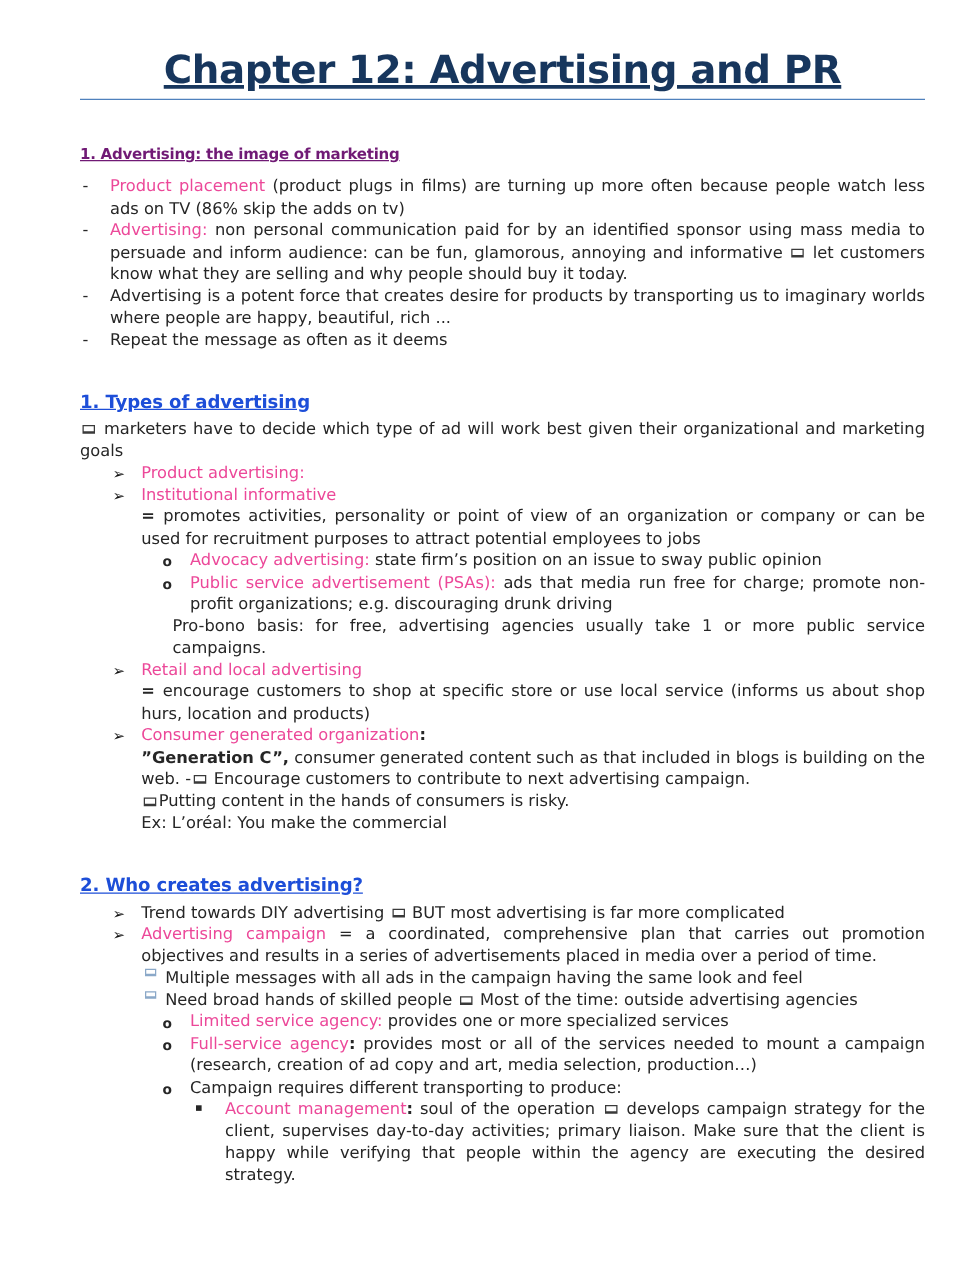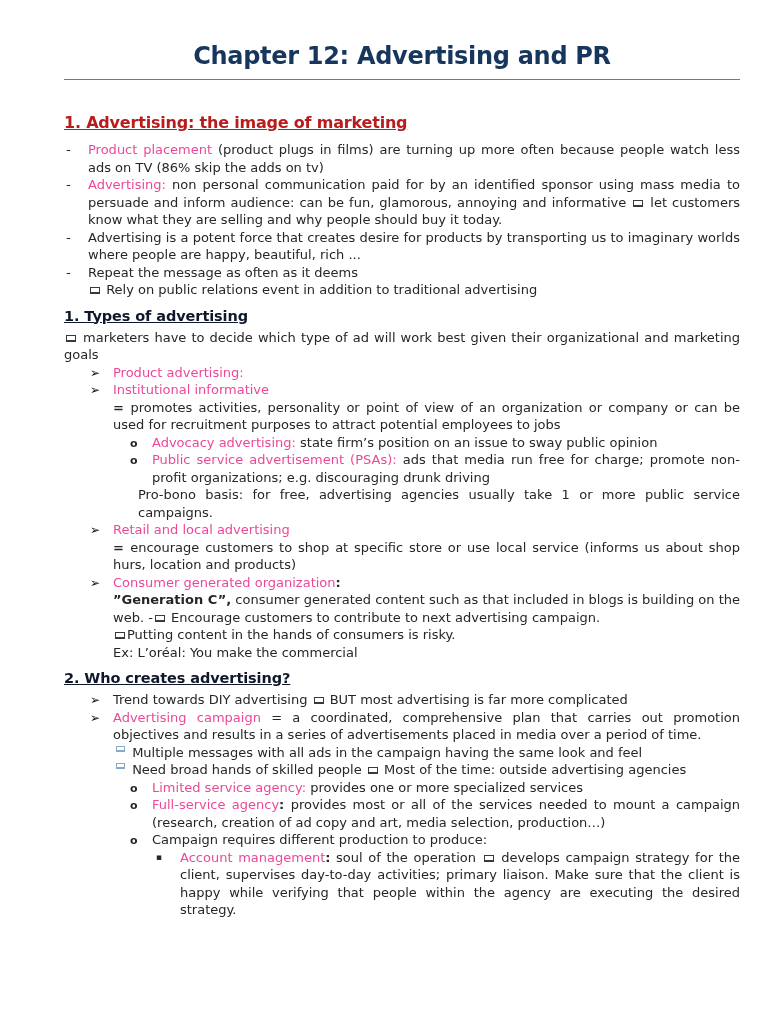--- a/index.html
+++ b/index.html
@@ -1,29 +1,30 @@
 <!DOCTYPE html>
 <html><head>
 <meta charset="utf-8">
 <style>
   html,body{margin:0;padding:0;background:#ffffff;}
   body{width:768px;height:1024px;overflow:hidden;font-family:"DejaVu Sans",sans-serif;}
   .page{width:768px;height:1024px;box-sizing:border-box;padding:40px 28px 0 64px;background:#fff;}
   .title{
-    text-align:center;color:#17365D;font-weight:bold;font-size:24px;line-height:32px;
+    text-align:center;color:#17365D;font-weight:bold;font-size:31px;line-height:32px;
     letter-spacing:-0.3px;
+    text-decoration:underline;
   }
   .rule{border-bottom:1.5px solid #4F81BD;margin-top:7px;}
   .h1{
-    font-size:16px;font-weight:bold;color:#b91c1c;text-decoration:underline;
+    font-size:12px;font-weight:bold;color:#701a75;text-decoration:underline;
     margin:31px 0 6px 0;letter-spacing:-0.2px;line-height:24px;
   }
   .h2{
-    font-size:14.5px;font-weight:bold;color:#0f172a;text-decoration:underline;
-    margin:8px 0 3px 0;line-height:19px;letter-spacing:-0.1px;
+    font-size:14.5px;font-weight:bold;color:#1d4ed8;text-decoration:underline;
+    margin:32px 0 3px 0;line-height:19px;letter-spacing:-0.1px;
   }
   .para{
     font-size:13px;line-height:17.5px;color:#262626;text-align:justify;
     position:relative;
   }
   .mk{position:absolute;}
   .dash{padding-left:24px;}   .dash>.mk{left:2px;top:0;}
   .l1{padding-left:24px;}
   .l0{padding-left:0;}
   .arrow{padding-left:49px;}  .arrow>.mk{left:26px;top:1px;font-size:12px;color:#111;}
@@ -47,21 +48,20 @@
 
 <div class="page">
   <div class="title">Chapter 12: Advertising and PR</div>
   <div class="rule"></div>
   <div id="doc">
       <div class="h1">1. Advertising: the image of marketing</div>
       <div class="dash para"><span class="mk mk-dash">-</span><span class="r-k">Product placement</span><span class="r-p"> (product plugs in films) are turning up more often because people watch less ads on TV (86% skip the adds on tv)</span></div>
       <div class="dash para"><span class="mk mk-dash">-</span><span class="r-k">Advertising:</span><span class="r-p"> non personal communication paid for by an identified sponsor using mass media to persuade and inform audience: can be fun, glamorous, annoying and informative </span><span class="box"></span><span class="r-p"> let customers know what they are selling and why people should buy it today.</span></div>
       <div class="dash para"><span class="mk mk-dash">-</span><span class="r-p">Advertising is a potent force that creates desire for products by transporting us to imaginary worlds where people are happy, beautiful, rich ...</span></div>
       <div class="dash para"><span class="mk mk-dash">-</span><span class="r-p">Repeat the message as often as it deems</span></div>
-      <div class="l1 para"><span class="box"></span><span class="r-p"> Rely on public relations event in addition to traditional advertising</span></div>
       <div class="h2">1. Types of advertising</div>
       <div class="l0 para"><span class="box"></span><span class="r-p"> marketers have to decide which type of ad will work best given their organizational and marketing goals</span></div>
       <div class="arrow para"><span class="mk mk-arrow">➢</span><span class="r-k">Product advertising:</span></div>
       <div class="arrow para"><span class="mk mk-arrow">➢</span><span class="r-k">Institutional informative</span></div>
       <div class="l2 para"><span class="r-b">= </span><span class="r-p">promotes activities, personality or point of view of an organization or company or can be used for recruitment purposes to attract potential employees to jobs</span></div>
       <div class="o para"><span class="mk mk-o">o</span><span class="r-k">Advocacy advertising:</span><span class="r-p"> state firm’s position on an issue to sway public opinion</span></div>
       <div class="o para"><span class="mk mk-o">o</span><span class="r-k">Public service advertisement (PSAs):</span><span class="r-p"> ads that media run free for charge; promote non-profit organizations; e.g. discouraging drunk driving</span></div>
       <div class="probono para"><span class="r-p">Pro-bono basis: for free, advertising agencies usually take 1 or more public service campaigns.</span></div>
       <div class="arrow para"><span class="mk mk-arrow">➢</span><span class="r-k">Retail and local advertising</span></div>
       <div class="l2 para"><span class="r-b">= </span><span class="r-p">encourage customers to shop at specific store or use local service (informs us about shop hurs, location and products)</span></div>
@@ -69,16 +69,16 @@
       <div class="l2 para"><span class="r-b">”Generation C”,</span><span class="r-p"> consumer generated content such as that included in blogs is building on the web. -</span><span class="box"></span><span class="r-p"> Encourage customers to contribute to next advertising campaign.</span></div>
       <div class="l2 para"><span class="box"></span><span class="r-p">Putting content in the hands of consumers is risky.</span></div>
       <div class="l2 para"><span class="r-p">Ex: L’oréal: You make the commercial</span></div>
       <div class="h2">2. Who creates advertising?</div>
       <div class="arrow para"><span class="mk mk-arrow">➢</span><span class="r-p">Trend towards DIY advertising </span><span class="box"></span><span class="r-p"> BUT most advertising is far more complicated</span></div>
       <div class="arrow para"><span class="mk mk-arrow">➢</span><span class="r-k">Advertising campaign</span><span class="r-p"> = a coordinated, comprehensive plan that carries out promotion objectives and results in a series of advertisements placed in media over a period of time.</span></div>
       <div class="l2 para"><span class="boxsup"></span><span class="r-p"> Multiple messages with all ads in the campaign having the same look and feel</span></div>
       <div class="l2 para"><span class="boxsup"></span><span class="r-p"> Need broad hands of skilled people </span><span class="box"></span><span class="r-p"> Most of the time: outside advertising agencies</span></div>
       <div class="o para"><span class="mk mk-o">o</span><span class="r-k">Limited service agency:</span><span class="r-p"> provides one or more specialized services</span></div>
       <div class="o para"><span class="mk mk-o">o</span><span class="r-k">Full-service agency</span><span class="r-b">:</span><span class="r-p"> provides most or all of the services needed to mount a campaign (research, creation of ad copy and art, media selection, production…)</span></div>
-      <div class="o para"><span class="mk mk-o">o</span><span class="r-p">Campaign requires different production to produce:</span></div>
+      <div class="o para"><span class="mk mk-o">o</span><span class="r-p">Campaign requires different transporting to produce:</span></div>
       <div class="square para"><span class="mk mk-square">▪</span><span class="r-k">Account management</span><span class="r-b">:</span><span class="r-p"> soul of the operation </span><span class="box"></span><span class="r-p"> develops campaign strategy for the client, supervises day-to-day activities;  primary liaison. Make sure that the client is happy while verifying that people within the agency are executing the desired strategy.</span></div>
     </div>
 </div>
 
 </body></html>

